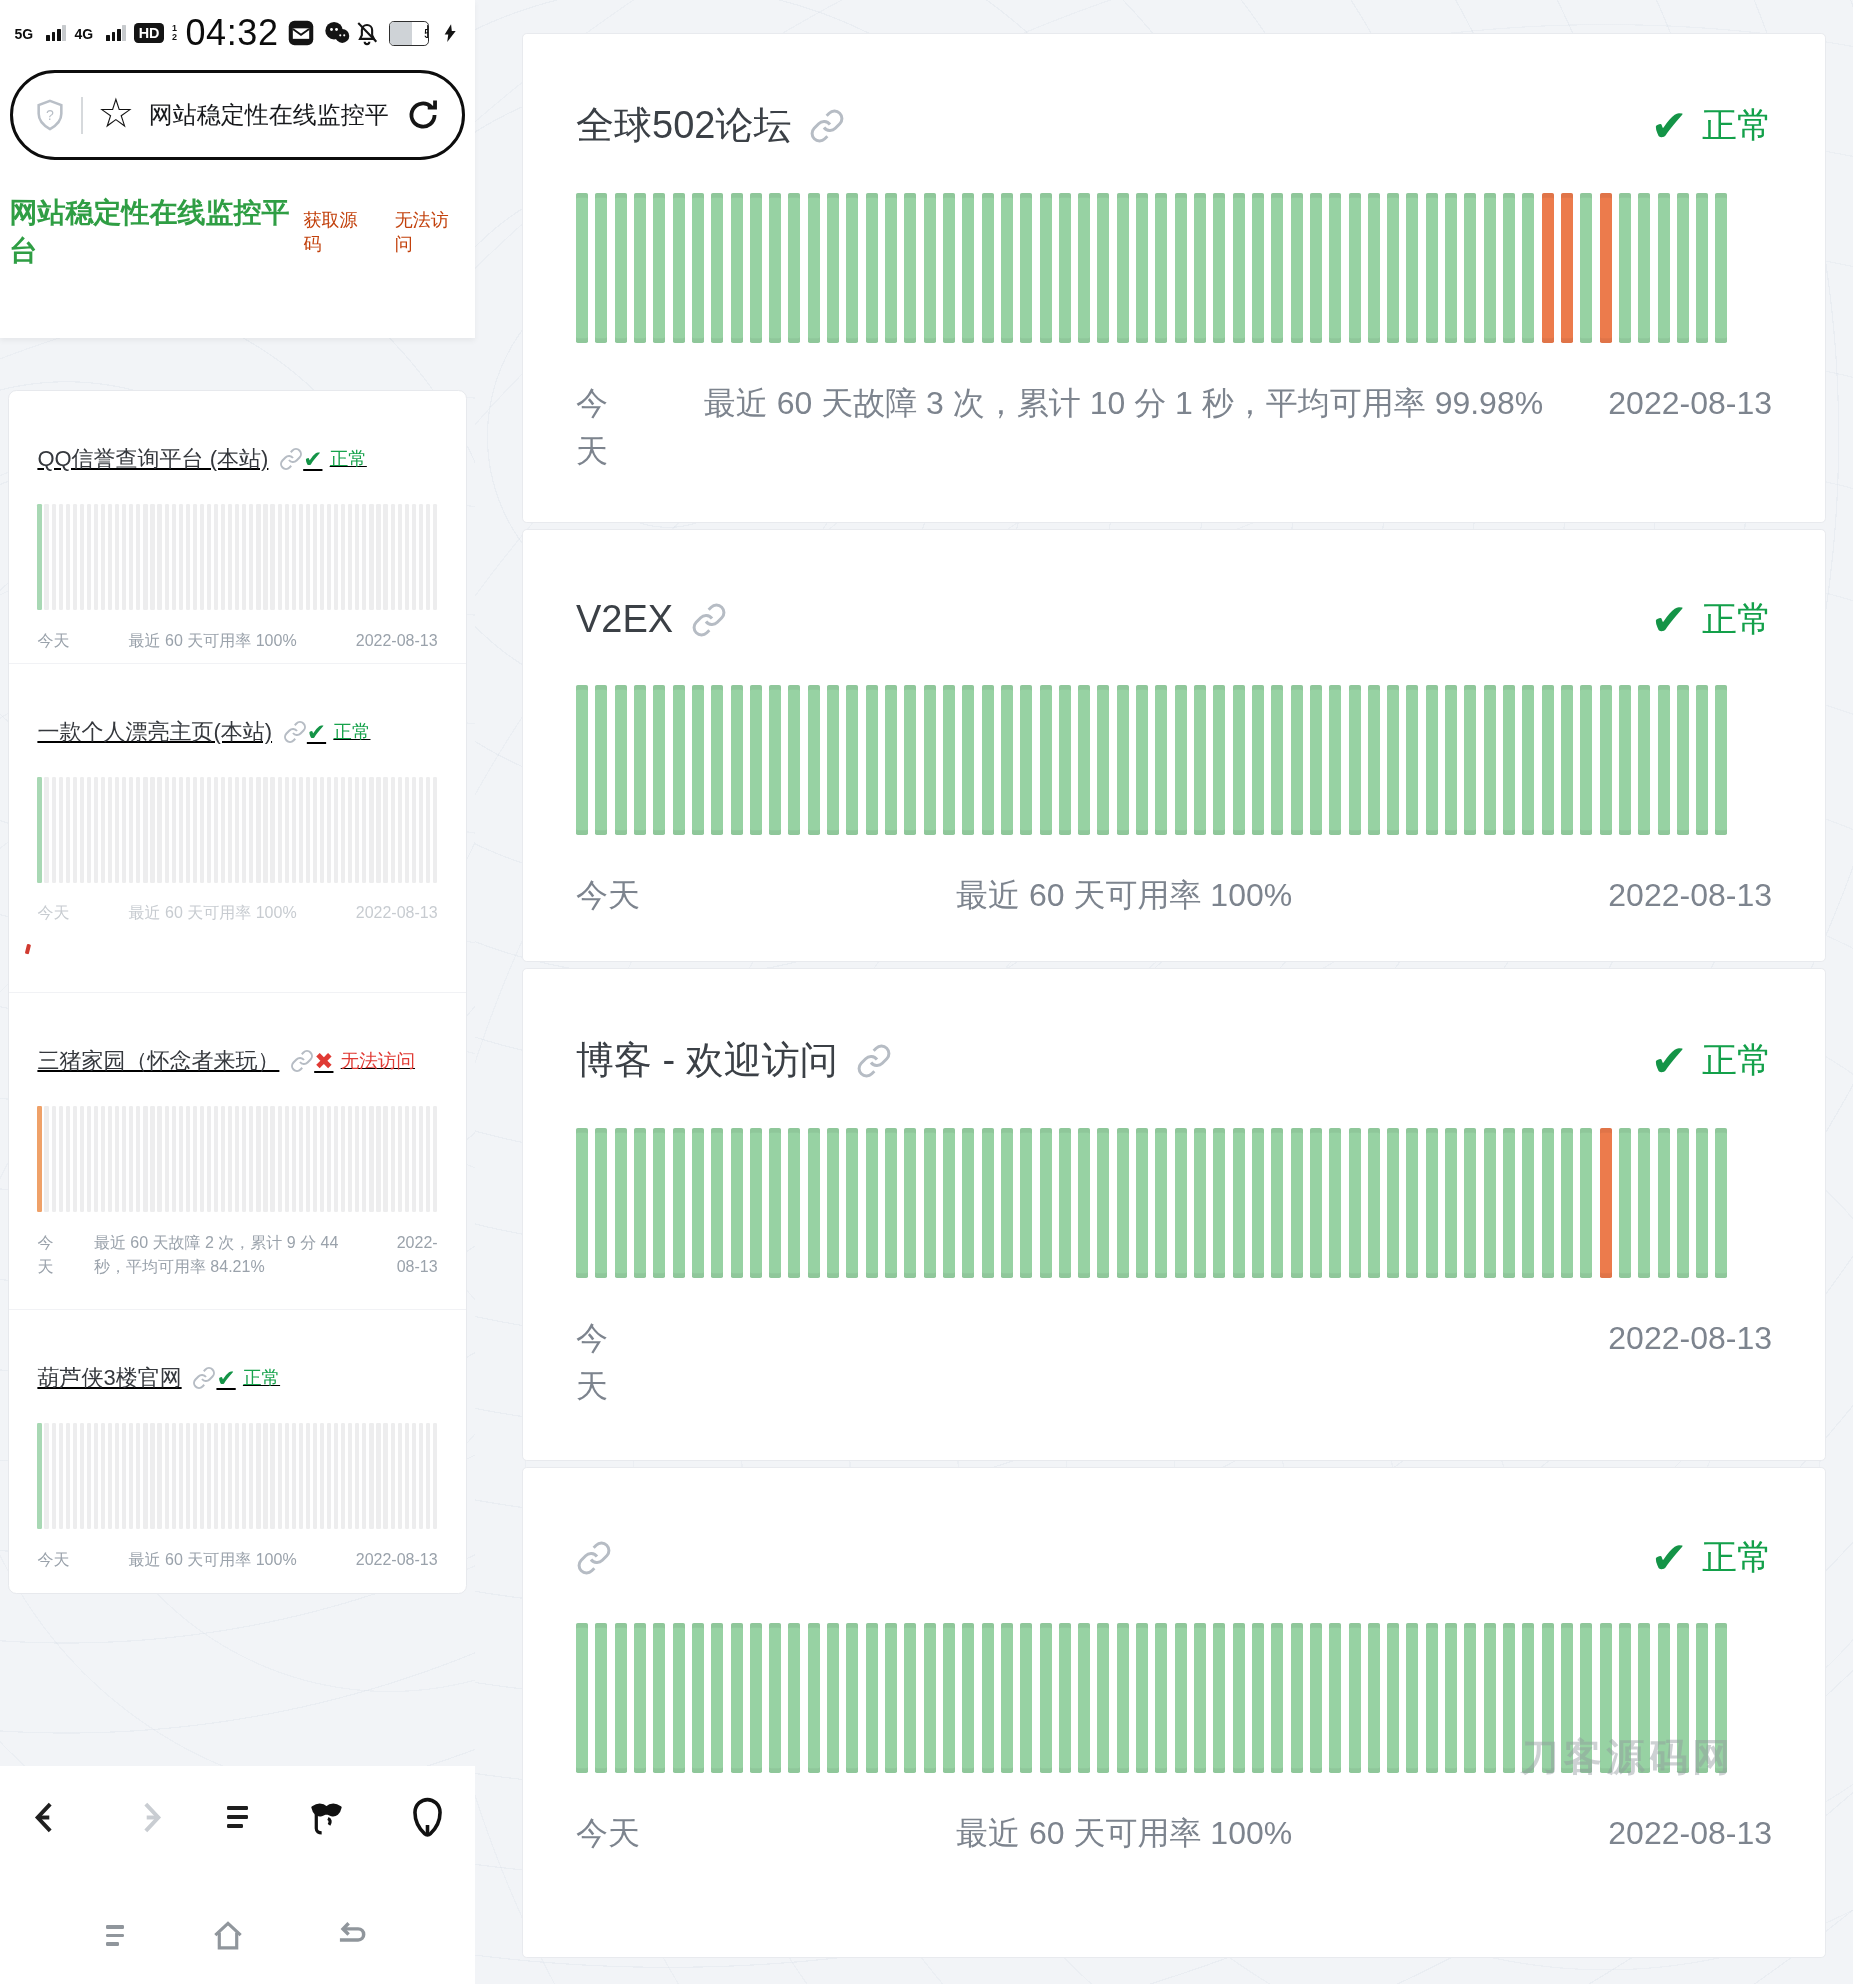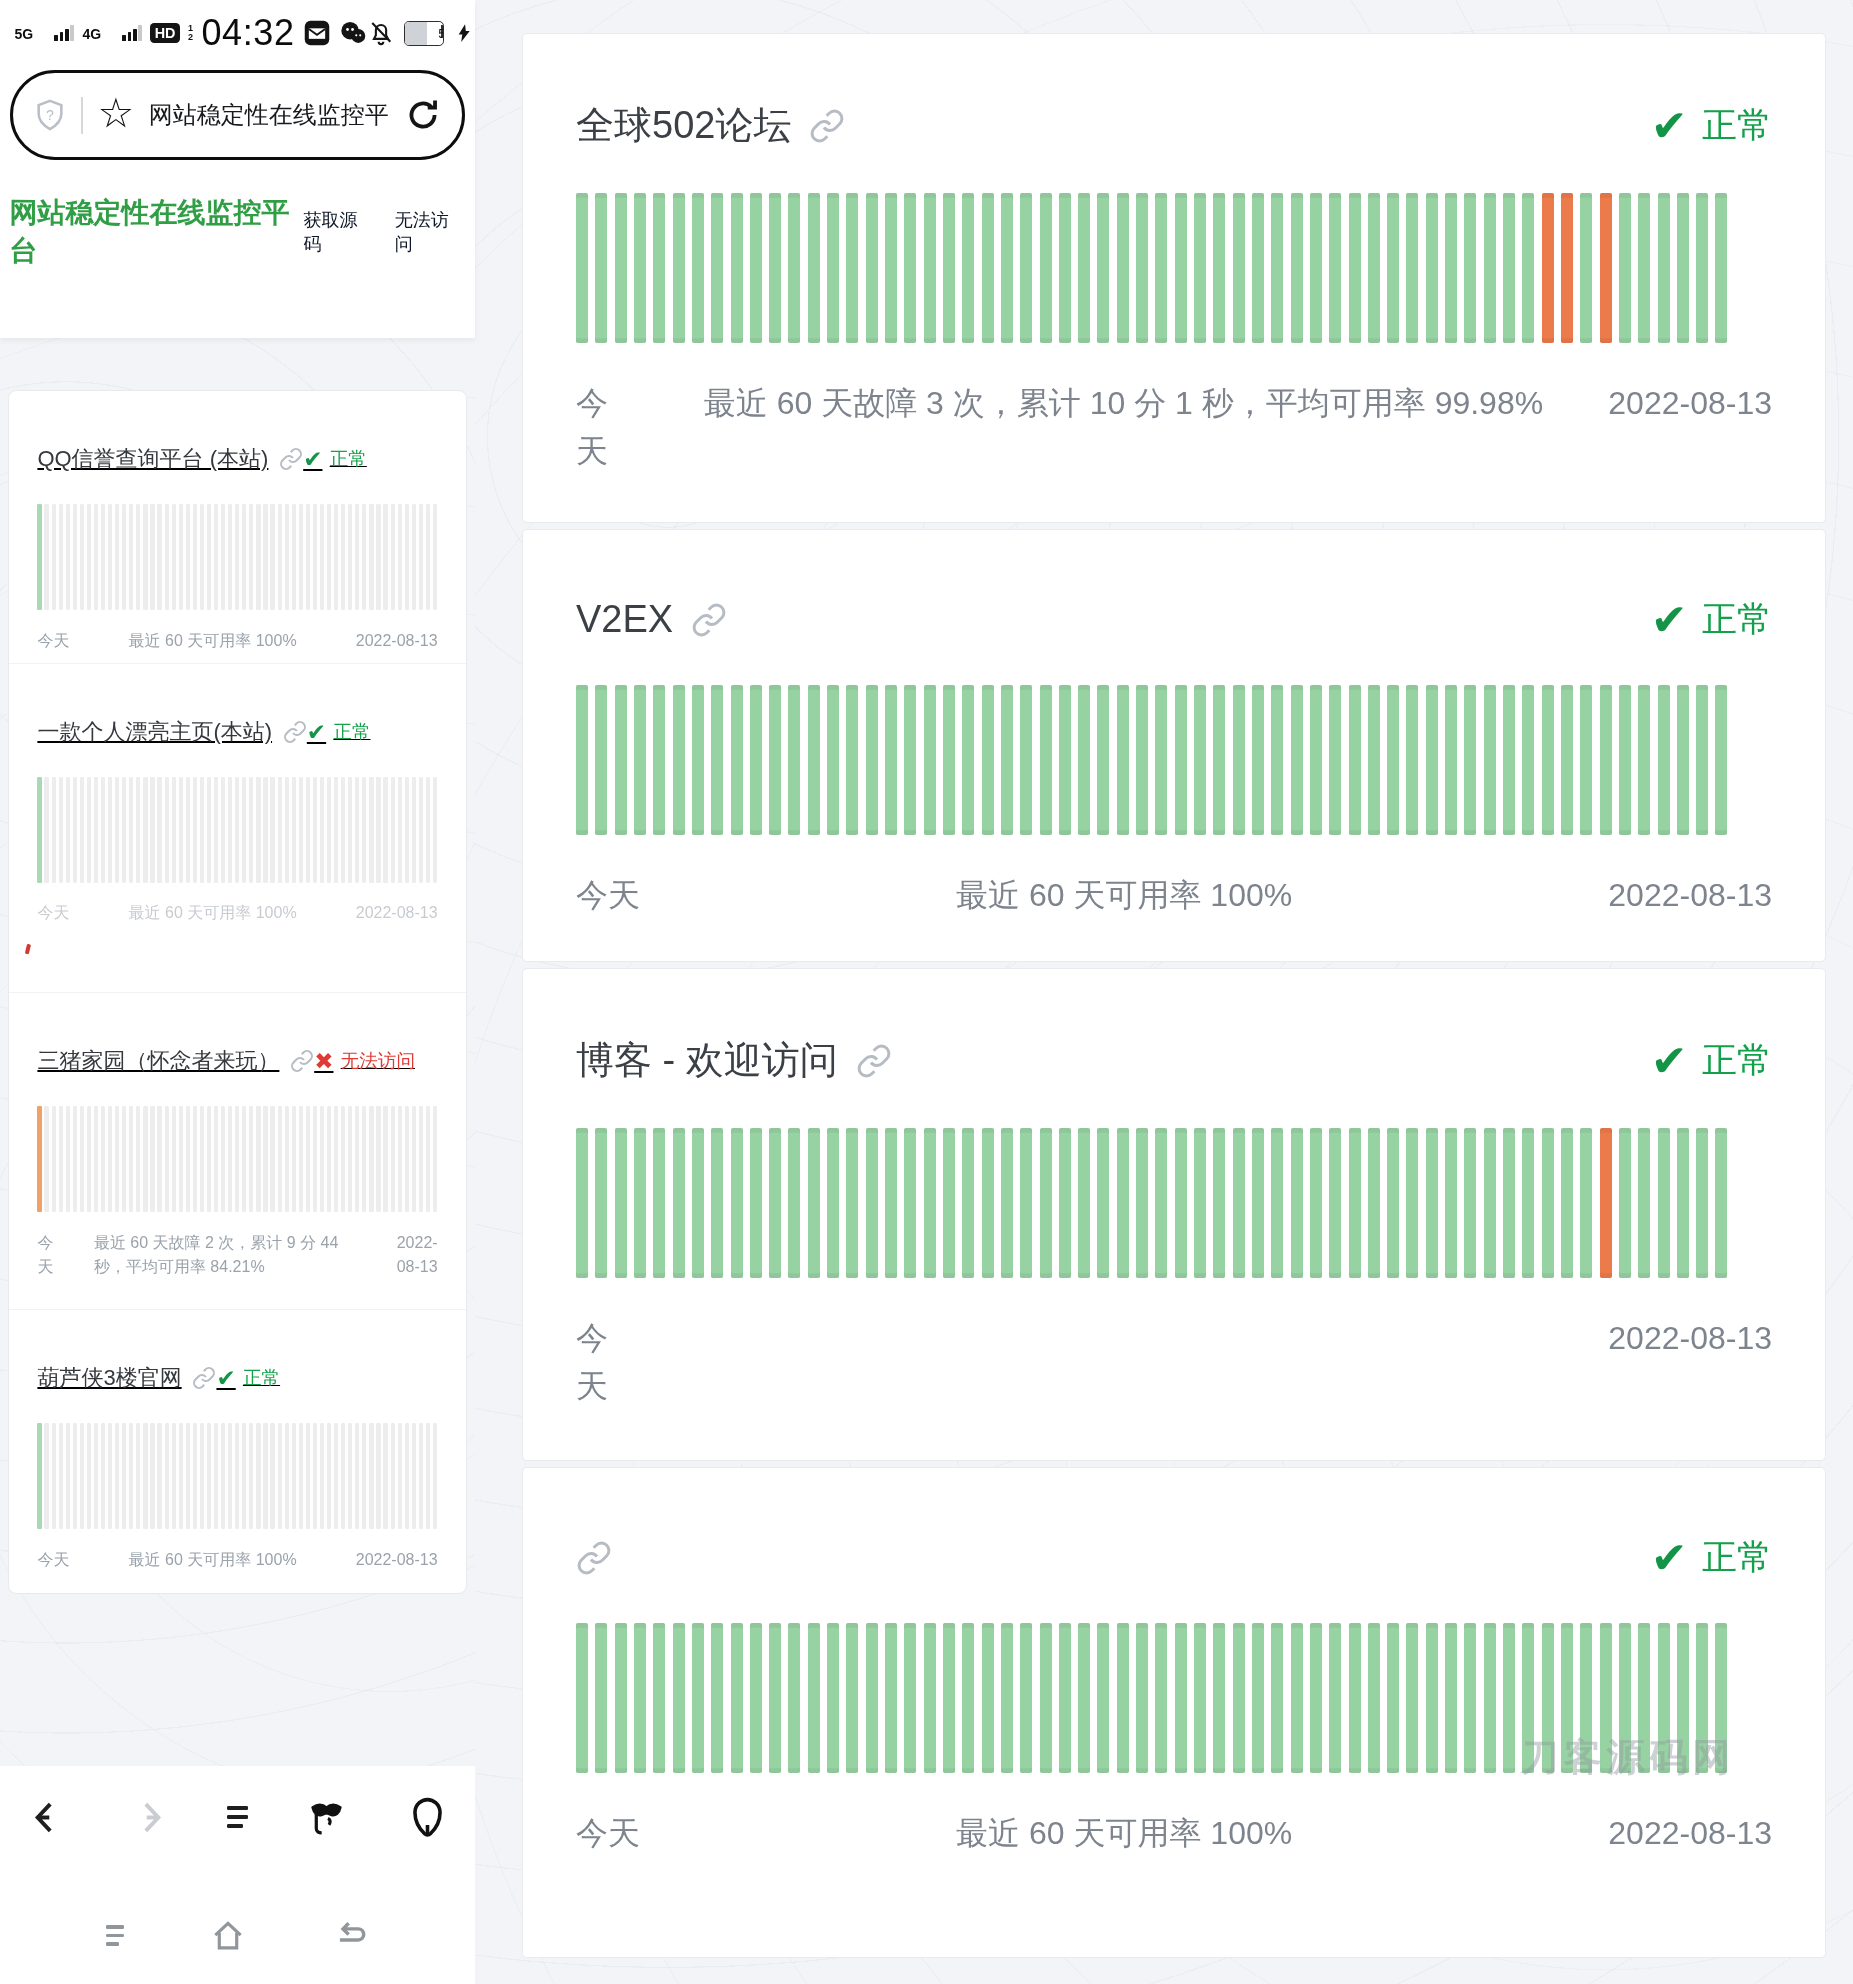--- a/index.html
+++ b/index.html
@@ -14,21 +14,21 @@
       repeating-radial-gradient(circle at 14% 22%, rgba(200,210,222,.20) 0 1.2px, transparent 1.2px 90px),
       repeating-radial-gradient(circle at 82% 72%, rgba(200,210,222,.16) 0 1.2px, transparent 1.2px 108px);
   }
 
   
   .left-panel{position:absolute;left:0;top:0;width:475px;height:1985px;background:#fff;border-right:0.6px solid #e2e5e9;}
   .left-top{position:absolute;left:0;top:0;width:475px;height:338px;background:#fff;z-index:3;box-shadow:0 3px 5.4px rgba(0,0,0,.05);}
 
   .statusbar{height:58px;display:flex;align-items:center;justify-content:space-between;padding:8.4px 14.4px 0;box-sizing:border-box;}
   .sb-left,.sb-right{display:flex;align-items:center;gap:8.4px;}
-  .net{display:flex;align-items:flex-end;gap:20px;color:#0c0c0c;}
+  .net{display:flex;align-items:flex-end;gap:12px;color:#0c0c0c;}
   .net .lbl{font-size:14px;font-weight:700;line-height:1;margin-right:1.2px;}
   .sigbars{display:flex;align-items:flex-end;gap:1.8px;}
   .sigbars i{display:block;width:3.6px;background:#111;border-radius:0.6px;}
   .sigbars i:nth-child(1){height:6px}.sigbars i:nth-child(2){height:9px}
   .sigbars i:nth-child(3){height:12.6px}.sigbars i:nth-child(4){height:16px;background:#c7cacd;}
   .hd{background:#141414;color:#fff;font-size:14.4px;font-weight:700;border-radius:4.2px;padding:3px 4.2px;line-height:1;}
   .simcol{display:flex;flex-direction:column;font-size:9px;font-weight:700;color:#111;line-height:1.05;}
   .sb-time{font-size:36px;color:#0c0c0c;letter-spacing:0.6px;}
   .sqico{width:28px;height:28px;}
   .battery{position:relative;width:38px;height:23px;border:1.8px solid #2e2e2e;border-radius:4.8px;display:flex;align-items:center;justify-content:center;overflow:hidden;}
@@ -37,21 +37,21 @@
   .battery b{position:relative;font-size:13.2px;font-weight:400;color:#111;z-index:1;margin-left:44px;}
   .batt-wrap{position:relative;margin-right:2.4px;}
 
   .addressbar{margin:12px 9.6px 0;height:90px;border:3.6px solid #0d0d0d;border-radius:52px;display:flex;align-items:center;gap:14.4px;padding:0 20.4px;background:#fff;box-sizing:border-box;}
   .ab-div{width:1.8px;height:37px;background:#d6d9dc;}
   .ab-star{font-size:41px;color:#111;line-height:1;margin-top:-3.6px;}
   .ab-url{flex:1;font-size:24px;color:#17191c;white-space:nowrap;overflow:hidden;}
 
   .siteheader{display:flex;justify-content:space-between;align-items:center;padding:34px 12px 0 9.6px;}
   .sh-title{font-size:28px;font-weight:700;color:#2f9e44;}
-  .sh-links{display:flex;gap:23px;font-size:18px;color:#0f172a;}
+  .sh-links{display:flex;gap:23px;font-size:18px;color:#c2410c;}
   .sh-links span{cursor:pointer;}
 
   .content{position:absolute;left:0;top:338px;width:475px;height:1429px;box-sizing:border-box;padding:52px 8.4px 0;}
   .mcard{background:#fff;border:1.2px solid #e7e9ed;border-radius:8.4px;overflow:hidden;}
   .msec{padding:0 28px;position:relative;box-sizing:border-box;}
   .msec + .msec{border-top:1.2px solid #f1f2f5;}
   .msec.sa{height:272px}.msec.sb{height:329px}.msec.sc{height:317px}.msec.sd{height:284px}
 
   .mhead{display:flex;justify-content:flex-start;align-items:center;padding-top:53px;text-decoration:underline;}
   .mtitle{display:flex;align-items:center;gap:10.8px;font-size:22px;color:#35383d;}

